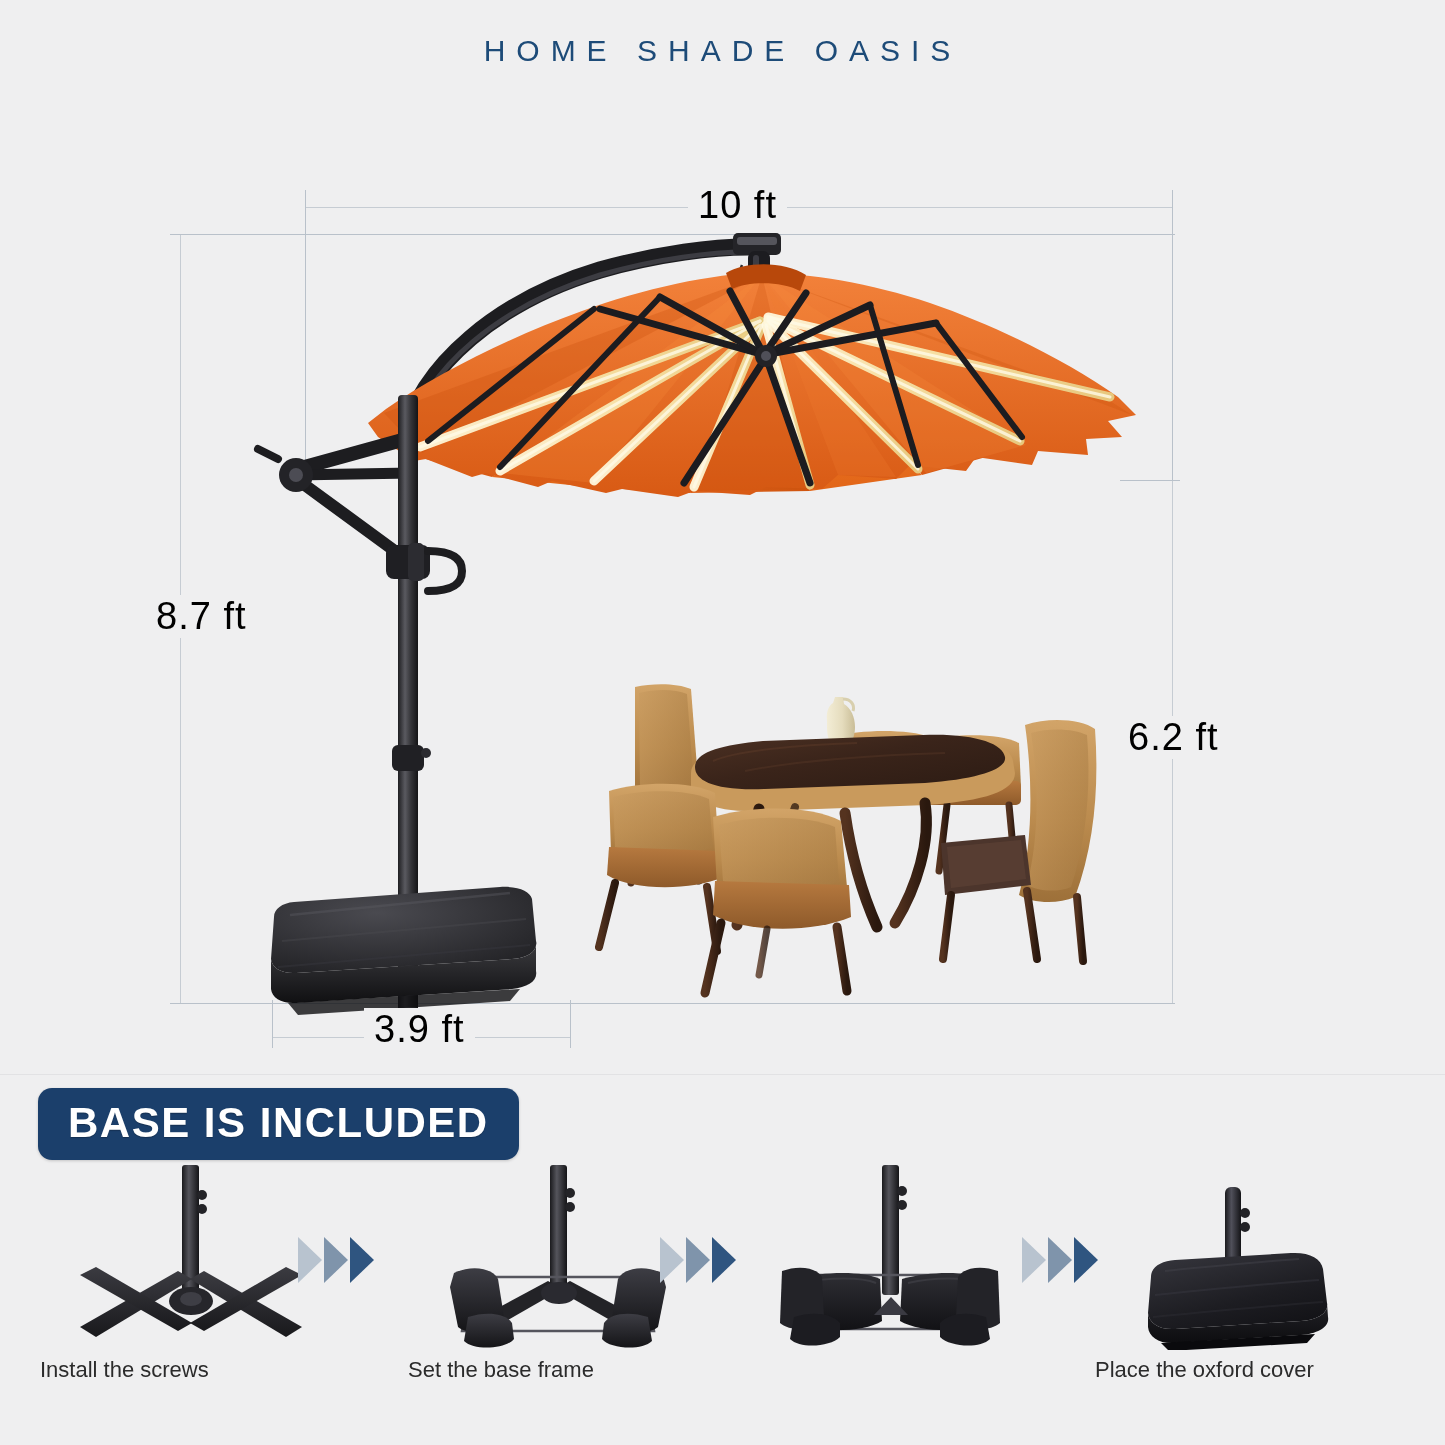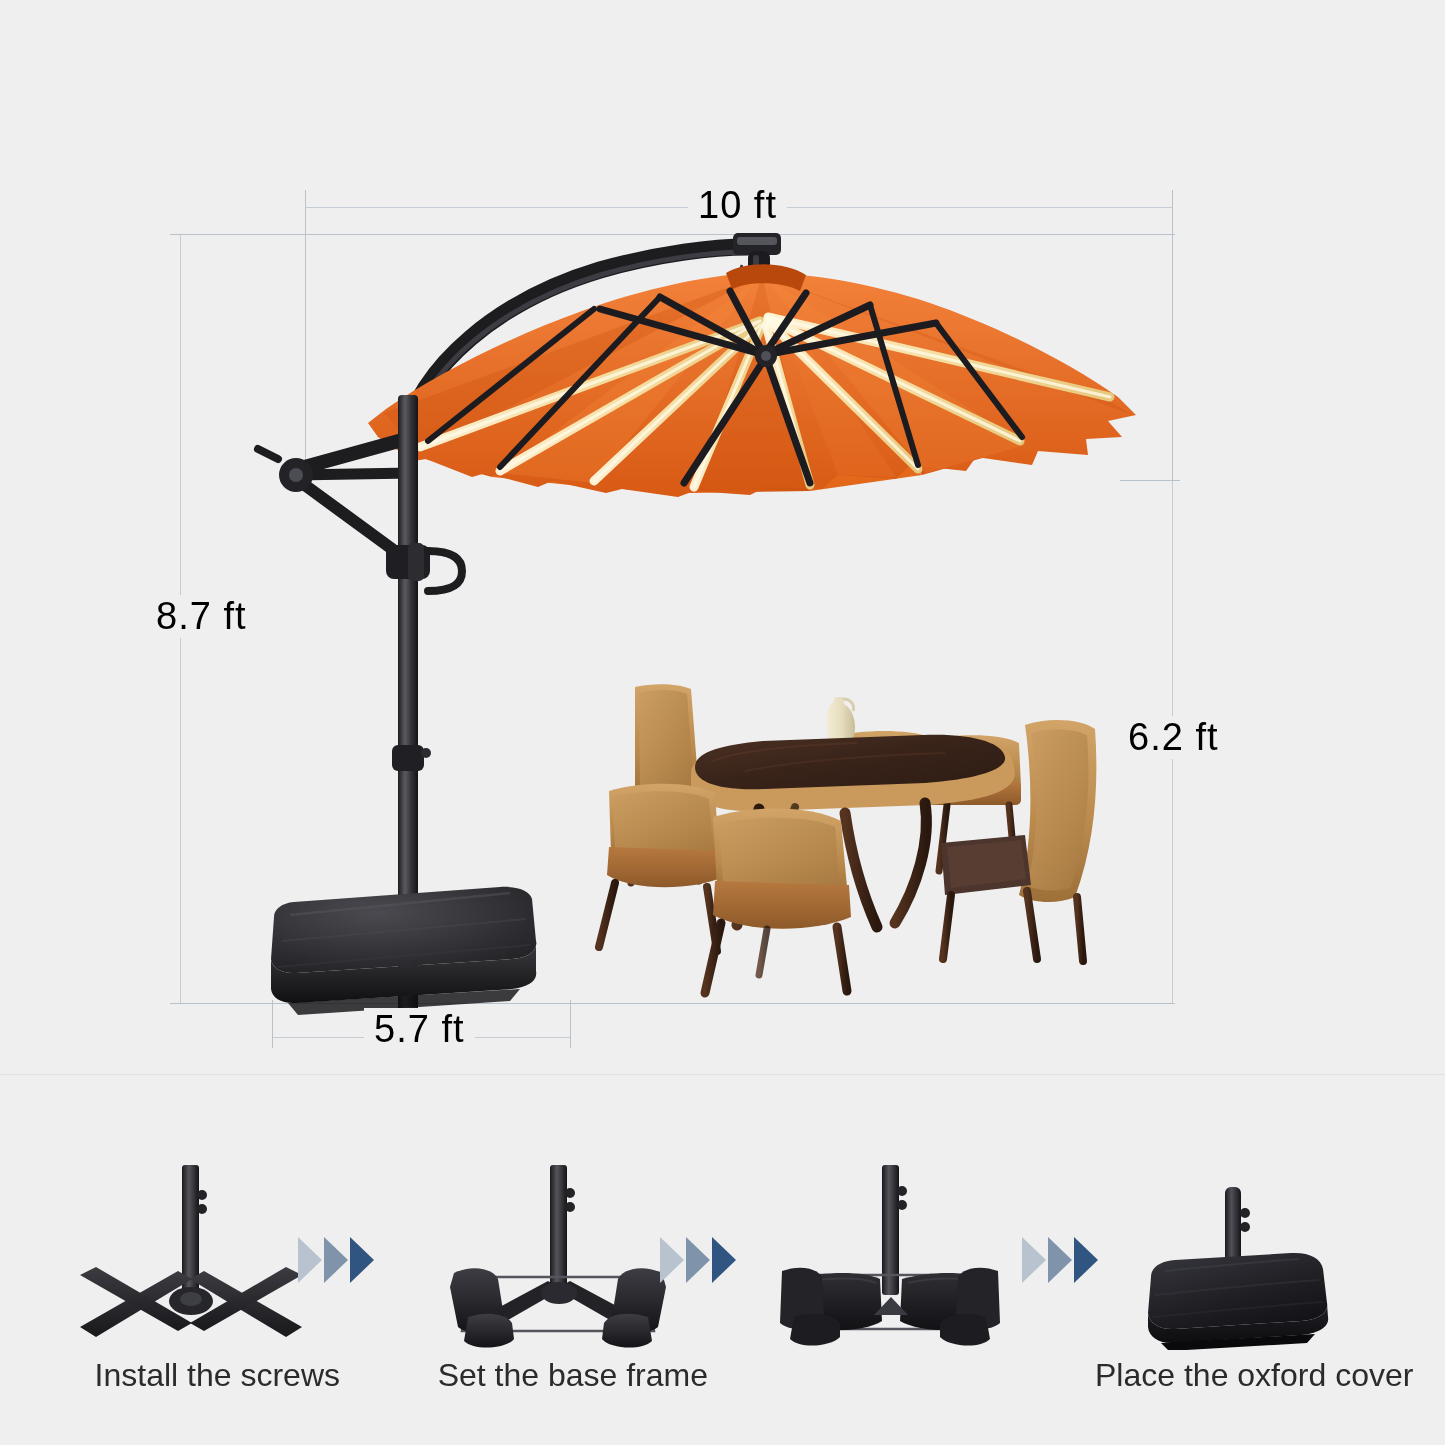--- a/index.html
+++ b/index.html
@@ -118,22 +118,22 @@
   .step-art {
     position: relative;
     width: 300px;
     height: 185px;
   }
   .step-label {
     position: absolute;
     top: 192px;
     left: 0;
     width: 300px;
-    text-align: right;
-    font-size: 32px;
+    text-align: left;
+    font-size: 22px;
     color: #2b2b2b;
     font-weight: 400;
     white-space: nowrap;
   }
   .chev-group {
     position: absolute;
     top: 72px;
     width: 110px;
     height: 46px;
   }
@@ -144,20 +144,21 @@
     border-top: 23px solid transparent;
     border-bottom: 23px solid transparent;
   }
 </style>
 </head>
 <body>
 
 <div id="page">
 
   <div id="header">
+    <div id="tagline">HOME SHADE OASIS</div>
   </div>
 
   <div>
 
     <div class="dim-line-h" style="left:305px; top:207px; width:867px;"></div>
     <div class="dim-ext v" style="left:305px; top:190px; height:290px;"></div>
     <div class="dim-ext v" style="left:1172px; top:190px; height:300px;"></div>
 
     <div class="dim-line-v" style="left:180px; top:234px; height:769px;"></div>
     <div class="dim-ext h" style="left:170px; top:234px; width:1005px;"></div>
@@ -435,23 +436,26 @@
         <path d="M 356 220 L 348 284" stroke="url(#legWood)" stroke-width="8" stroke-linecap="round" fill="none"></path>
         <path d="M 432 216 L 442 284" stroke="url(#legWood)" stroke-width="8" stroke-linecap="round" fill="none"></path>
         <path d="M 482 222 L 488 286" stroke="url(#legWood)" stroke-width="8" stroke-linecap="round" fill="none"></path>
       </g>
     </svg>
   </div>
 
   <div class="dim-label" style="left:688px; top:184px;">10 ft</div>
   <div class="dim-label" style="left:146px; top:595px;">8.7 ft</div>
   <div class="dim-label" style="left:1118px; top:716px;">6.2 ft</div>
-  <div class="dim-label" style="left:364px; top:1008px;">5.7 ft</div>
+  <div class="dim-label" style="left:364px; top:1008px;">3.9 ft</div>
 
   <div id="divider"></div>
+  <div id="badge">
+    <div id="badge-text">BASE IS INCLUDED</div>
+  </div>
 
   <div id="steps">
 
     <div class="step" style="left:40px;">
       <div class="step-art">
         <svg width="300" height="185" viewBox="0 0 300 185">
           <defs>
             <linearGradient id="s1pole" x1="0" y1="0" x2="1" y2="0">
               <stop offset="0%" stop-color="#1a1a1d"></stop>
               <stop offset="40%" stop-color="#55555c"></stop>

